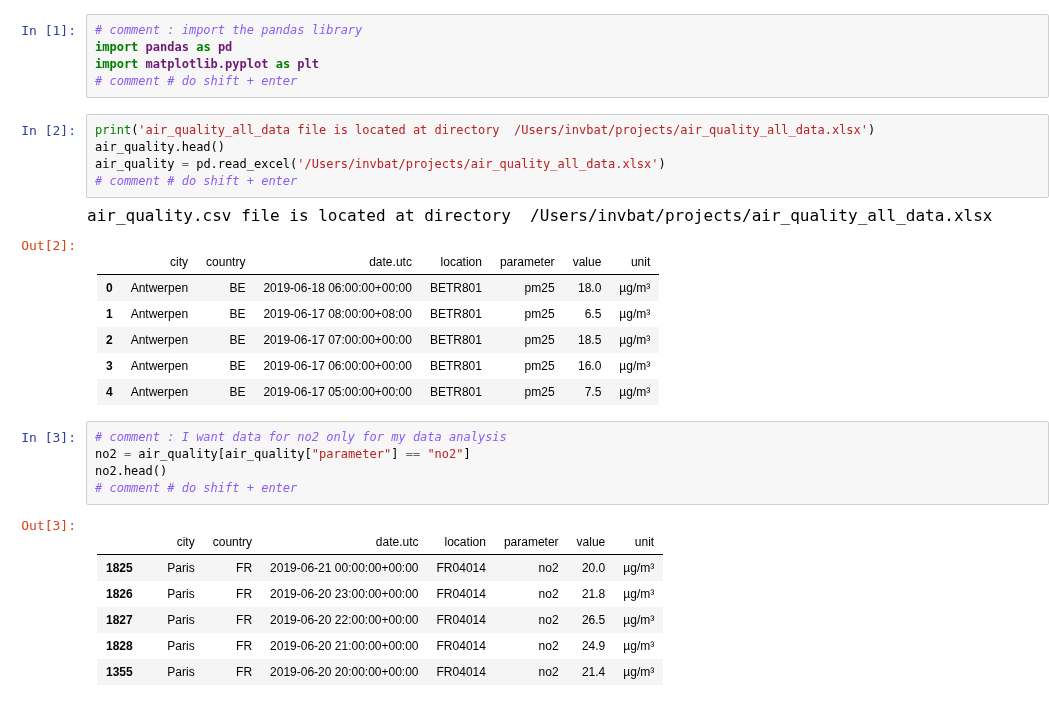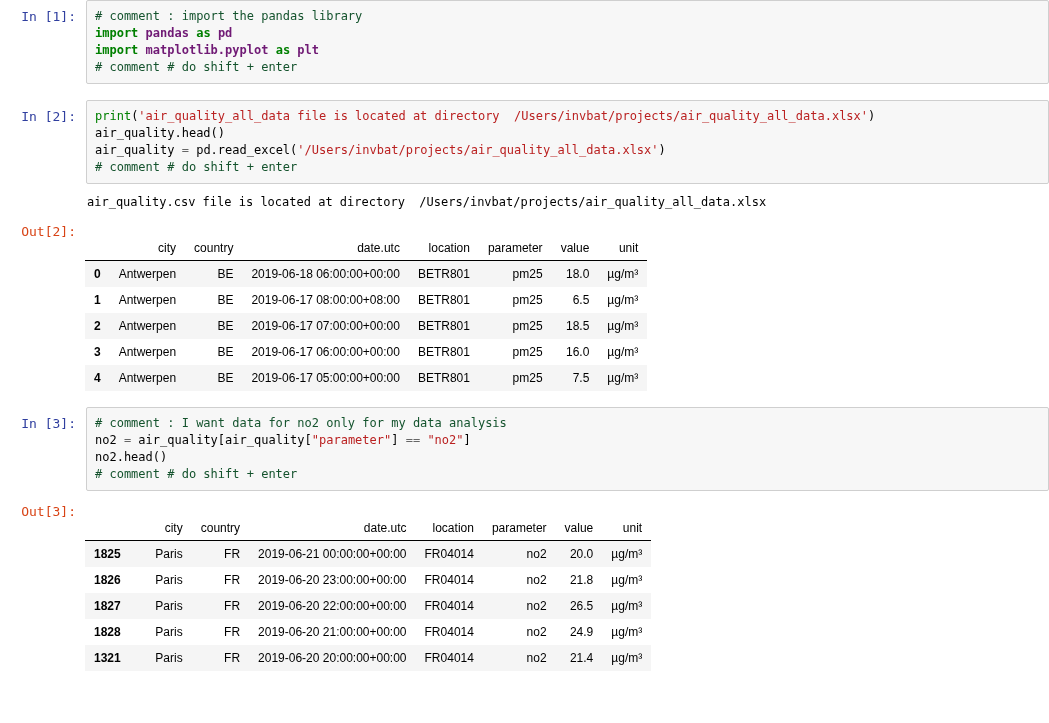--- a/index.html
+++ b/index.html
@@ -3,21 +3,21 @@
 <meta charset="utf-8">
 <style>
   * { box-sizing: border-box; }
   html, body { margin: 0; padding: 0; background: #ffffff; }
   body {
     width: 1049px;
     font-family: "Liberation Sans", sans-serif;
     color: #000;
     overflow-x: hidden;
   }
-  .notebook { width: 1049px; }
+  .notebook { width: 1049px; padding-top: 14px; }
 
   .cell { margin-bottom: 16px; }
   .cell-row, .out-row { display: flex; align-items: flex-start; }
 
   .prompt {
     width: 86px; min-width: 86px;
     text-align: right;
     padding-right: 10px;
     font-family: "DejaVu Sans Mono", "Liberation Mono", monospace;
     font-size: 13px; line-height: 17px;
@@ -34,37 +34,37 @@
     border-radius: 2px;
     padding: 7px 8px;
     cursor: text;
   }
   .code-line {
     font-family: "DejaVu Sans Mono", "Liberation Mono", monospace;
     font-size: 12px; line-height: 17px;
     white-space: pre;
     color: #000;
   }
-  .tok-com { color: #14532d; }
+  .tok-com { color: #8b5cf6; font-style: italic; }
   .tok-kw  { color: #008000; font-weight: bold; }
   .tok-nn  { color: #701a75; font-weight: bold; }
   .tok-bi  { color: #008000; }
   .tok-str { color: #BA2121; }
   .tok-op  { color: #666666; }
 
   .stdout {
     margin-left: 87px;
     padding-top: 9px;
     font-family: "DejaVu Sans Mono", "Liberation Mono", monospace;
-    font-size: 12px; line-height: 18px;
+    font-size: 16px; line-height: 18px;
     white-space: pre;
   }
   .stdout-line { white-space: pre; }
 
-  .out-row { margin-top: 10px; }
+  .out-row { margin-top: 10px; gap: 12px; }
   .output-area { flex: 1; }
 
   .df-table table {
     border-collapse: collapse;
     border: none;
     margin-top: 16px;
     margin-left: -1px;
     font-size: 12px;
     color: #000;
   }
@@ -261,21 +261,21 @@
                   <th>1828</th>
                   <td>Paris</td>
                   <td>FR</td>
                   <td>2019-06-20 21:00:00+00:00</td>
                   <td>FR04014</td>
                   <td>no2</td>
                   <td>24.9</td>
                   <td>µg/m³</td>
                 </tr>
                 <tr>
-                  <th>1321</th>
+                  <th>1355</th>
                   <td>Paris</td>
                   <td>FR</td>
                   <td>2019-06-20 20:00:00+00:00</td>
                   <td>FR04014</td>
                   <td>no2</td>
                   <td>21.4</td>
                   <td>µg/m³</td>
                 </tr>
               </tbody>
             </table>

